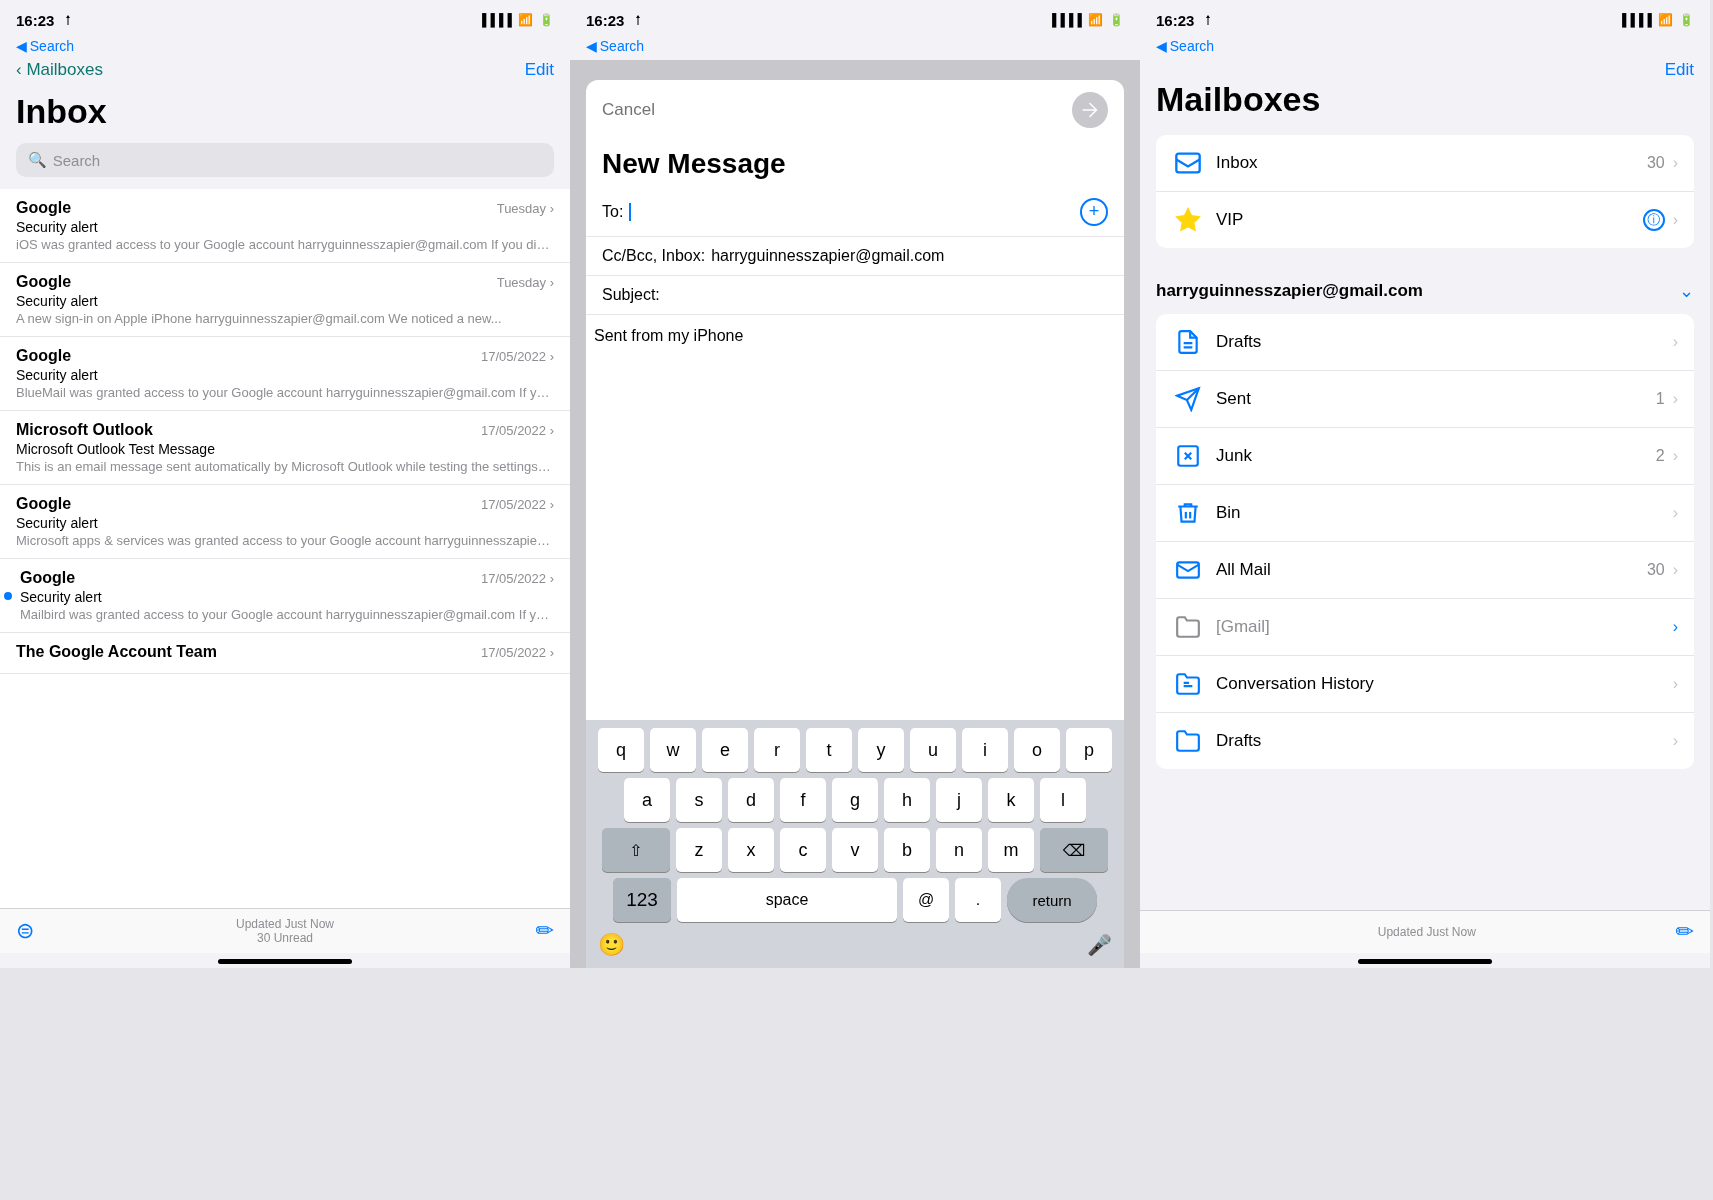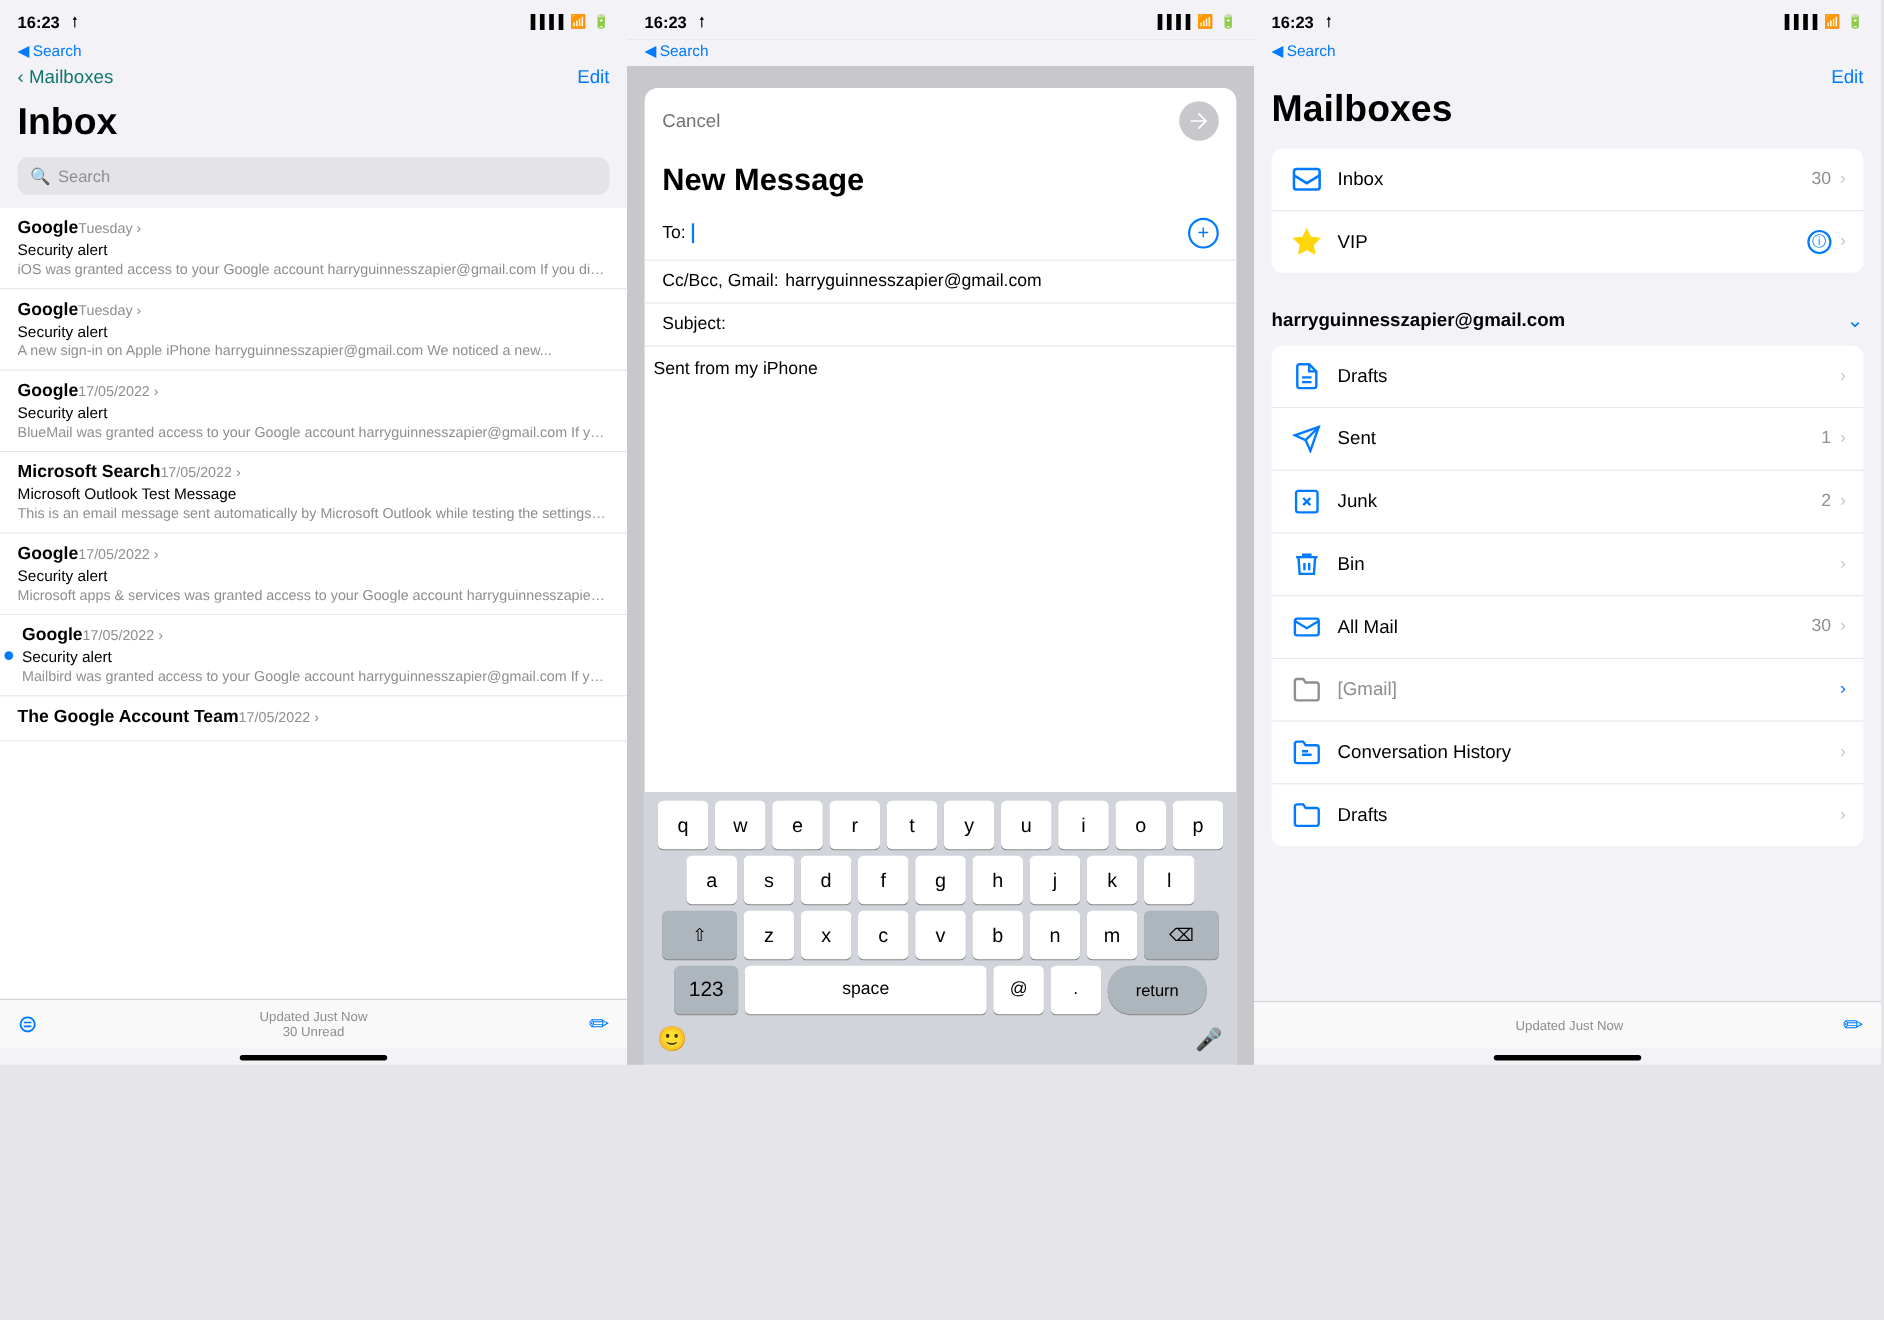--- a/index.html
+++ b/index.html
@@ -114,20 +114,21 @@
     }
 
     .email-item {
       padding: 10px 16px;
       border-bottom: 1px solid #e5e5ea;
       position: relative;
     }
 
     .email-item-header {
       display: flex;
+      justify-content: space-between;
       align-items: baseline;
       margin-bottom: 2px;
     }
 
     .email-sender {
       font-size: 16px;
       font-weight: 600;
       color: #000;
     }
 
@@ -500,21 +501,21 @@
       <div class="email-item-header">
         <span class="email-sender">Google</span>
         <span class="email-date">17/05/2022 ›</span>
       </div>
       <div class="email-subject">Security alert</div>
       <div class="email-preview">BlueMail was granted access to your Google account harryguinnesszapier@gmail.com If you did not gran...</div>
     </div>
 
     <div class="email-item">
       <div class="email-item-header">
-        <span class="email-sender">Microsoft Search</span>
+        <span class="email-sender">Microsoft Outlook</span>
         <span class="email-date">17/05/2022 ›</span>
       </div>
       <div class="email-subject">Microsoft Outlook Test Message</div>
       <div class="email-preview">This is an email message sent automatically by Microsoft Outlook while testing the settings for you...</div>
     </div>
 
     <div class="email-item">
       <div class="email-item-header">
         <span class="email-sender">Google</span>
         <span class="email-date">17/05/2022 ›</span>
@@ -591,21 +592,21 @@
     <div class="compose-header-row">
       <span class="compose-header-label">To:</span>
       <span style="display:inline-block;width:2px;height:18px;background:#007aff;vertical-align:middle;margin-right:4px;"></span>
       <span style="flex:1;"></span>
       <div class="compose-add-btn">
         <span style="font-size:18px;line-height:1;margin-top:-2px;">+</span>
       </div>
     </div>
 
     <div class="compose-header-row">
-      <span class="compose-header-label">Cc/Bcc, Gmail:</span>
+      <span class="compose-header-label">Cc/Bcc, Inbox:</span>
       <span class="compose-header-input">harryguinnesszapier@gmail.com</span>
     </div>
 
     <div class="compose-header-row">
       <span class="compose-header-label">Subject:</span>
       <span class="compose-header-input"></span>
     </div>
 
     <div class="compose-body">
       <span>Sent from my iPhone</span>

